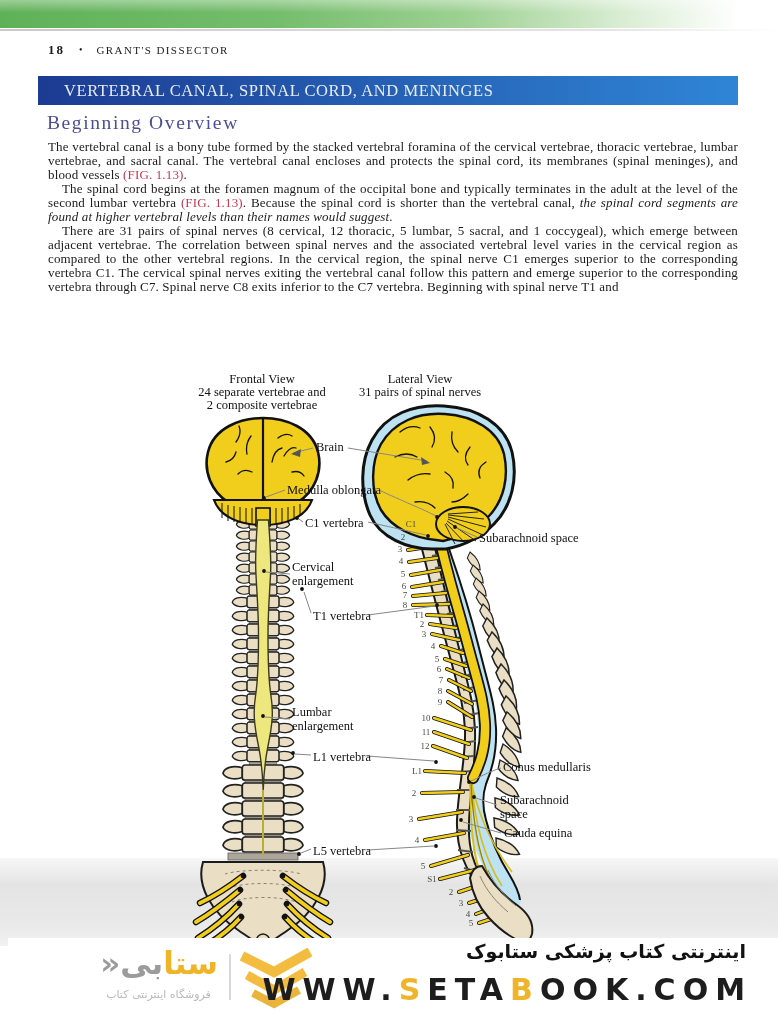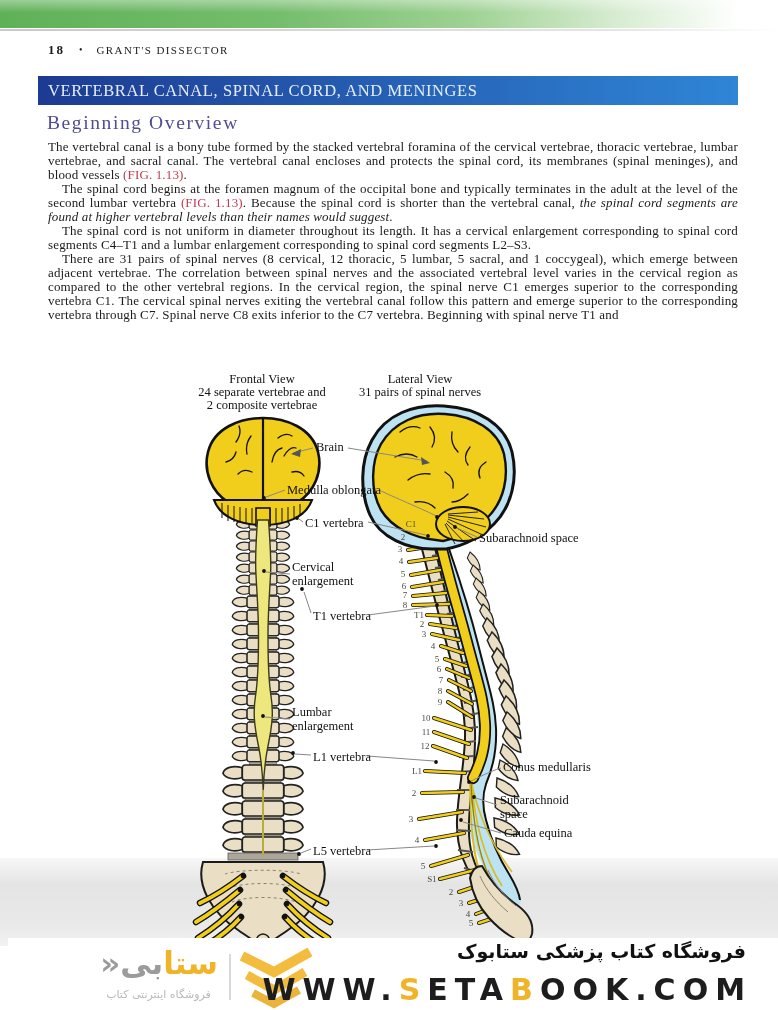--- a/index.html
+++ b/index.html
@@ -11,21 +11,21 @@
       linear-gradient(to right,#5FB158,#74BD6C 35%,#9ED193 60%,#D9EDD3 80%,#ffffff 95%);}
   .green-rule{position:absolute;left:0;top:29px;width:778px;height:2px;
     background:linear-gradient(to right,#c9c9c9,#e6e6e6 80%,#fff);}
   .page-header{position:absolute;left:48px;top:42px;font-size:12px;color:#1b1b1b;}
   .page-header .pn{font-weight:bold;font-size:13px;letter-spacing:2px;}
   .page-header .dot{margin:0 14px;font-size:10px;vertical-align:1px;}
   .page-header .bk{font-size:11px;letter-spacing:1.4px;}
   .banner{position:absolute;left:38px;top:76px;width:700px;height:29px;
     background:linear-gradient(to right,#1C3B92,#2F85D6);
     display:flex;align-items:center;}
-  .banner span{color:#E7EDF8;font-size:16.5px;letter-spacing:.6px;padding-left:10px;}
+  .banner span{color:#E7EDF8;font-size:16.5px;letter-spacing:.6px;padding-left:26px;}
   .overview-heading{position:absolute;left:47px;top:112px;font-size:19.5px;
     color:#4E4E92;letter-spacing:1.6px;}
   .body-text{position:absolute;left:48px;top:140px;width:690px;
     font-size:13px;line-height:14px;text-align:justify;letter-spacing:.15px;}
   .body-text p{margin:0;text-indent:14px;}
   .body-text p.first{text-indent:0;}
   .fig-ref{color:#C23B52;}
   .ital{font-style:italic;}
   .gray-band{position:absolute;left:0;top:858px;width:778px;height:88px;
     background:linear-gradient(to bottom,#f7f7f7,#e4e4e4 30%,#e9e9e9 75%,#f2f2f2);}
@@ -63,21 +63,20 @@
 
   <div class="banner">
     <span>VERTEBRAL CANAL, SPINAL CORD, AND MENINGES</span>
   </div>
 
   <div class="overview-heading">Beginning Overview</div>
 
   <div class="body-text">
     <p class="first"><span>The vertebral canal is a bony tube formed by the stacked vertebral foramina of the cervical vertebrae, thoracic vertebrae, lumbar vertebrae, and sacral canal. The vertebral canal encloses and protects the spinal cord, its membranes (spinal meninges), and blood vessels </span><span class="fig-ref">(FIG. 1.13)</span><span>.</span></p>
     <p><span>The spinal cord begins at the foramen magnum of the occipital bone and typically terminates in the adult at the level of the second lumbar vertebra </span><span class="fig-ref">(FIG. 1.13)</span><span>. Because the spinal cord is shorter than the vertebral canal, </span><span class="ital">the spinal cord segments are found at higher vertebral levels than their names would suggest</span><span>.</span></p>
-    <p>The spinal cord is not uniform in diameter throughout its length. It has a cervical enlargement corresponding to spinal cord segments C4–T1 and a lumbar enlargement corresponding to spinal cord segments L2–S3.</p>
     <p>There are 31 pairs of spinal nerves (8 cervical, 12 thoracic, 5 lumbar, 5 sacral, and 1 coccygeal), which emerge between adjacent vertebrae. The correlation between spinal nerves and the associated vertebral level varies in the cervical region as compared to the other vertebral regions. In the cervical region, the spinal nerve C1 emerges superior to the corresponding vertebra C1. The cervical spinal nerves exiting the vertebral canal follow this pattern and emerge superior to the corresponding vertebra through C7. Spinal nerve C8 exits inferior to the C7 vertebra. Beginning with spinal nerve T1 and</p>
   </div>
 
   <div class="gray-band"></div>
 
   <svg class="figure-svg" width="495" height="575" viewBox="150 370 495 575">
     <defs>
       <g id="vert">
         <path d="M-15,2 C-22,0 -28,2 -29,6 C-27,10 -20,11 -15,9 Z" fill="#EADFC4" stroke="#222" stroke-width="1.2"></path>
         <path d="M15,2 C22,0 28,2 29,6 C27,10 20,11 15,9 Z" fill="#EADFC4" stroke="#222" stroke-width="1.2"></path>
@@ -308,17 +307,17 @@
 
   <div class="footer">
     <div class="logo-word"><span class="y">ستا</span><span class="g">بی</span><span class="g">«</span></div>
     <div class="logo-tagline">فروشگاه اینترنتی کتاب</div>
     <div class="logo-divider"></div>
     <svg class="logo-chevrons" width="80" height="62" viewBox="0 0 80 62">
       <path d="M4,8 L36,24 L72,4" fill="none" stroke="#F3BC3F" stroke-width="10"></path>
       <path d="M9,27 L36,42 L67,24" fill="none" stroke="#F3BC3F" stroke-width="9"></path>
       <path d="M15,45 L36,56 L61,42" fill="none" stroke="#E9B439" stroke-width="8"></path>
     </svg>
-    <div class="store-name">فروشگاه کتاب پزشکی ستابوک</div>
+    <div class="store-name">اینترنتی کتاب پزشکی ستابوک</div>
     <div class="site-url"><span>WWW.</span><span class="hl">S</span><span>ETA</span><span class="hl">B</span><span>OOK.COM</span></div>
   </div>
 
 </div>
 
 </body></html>

